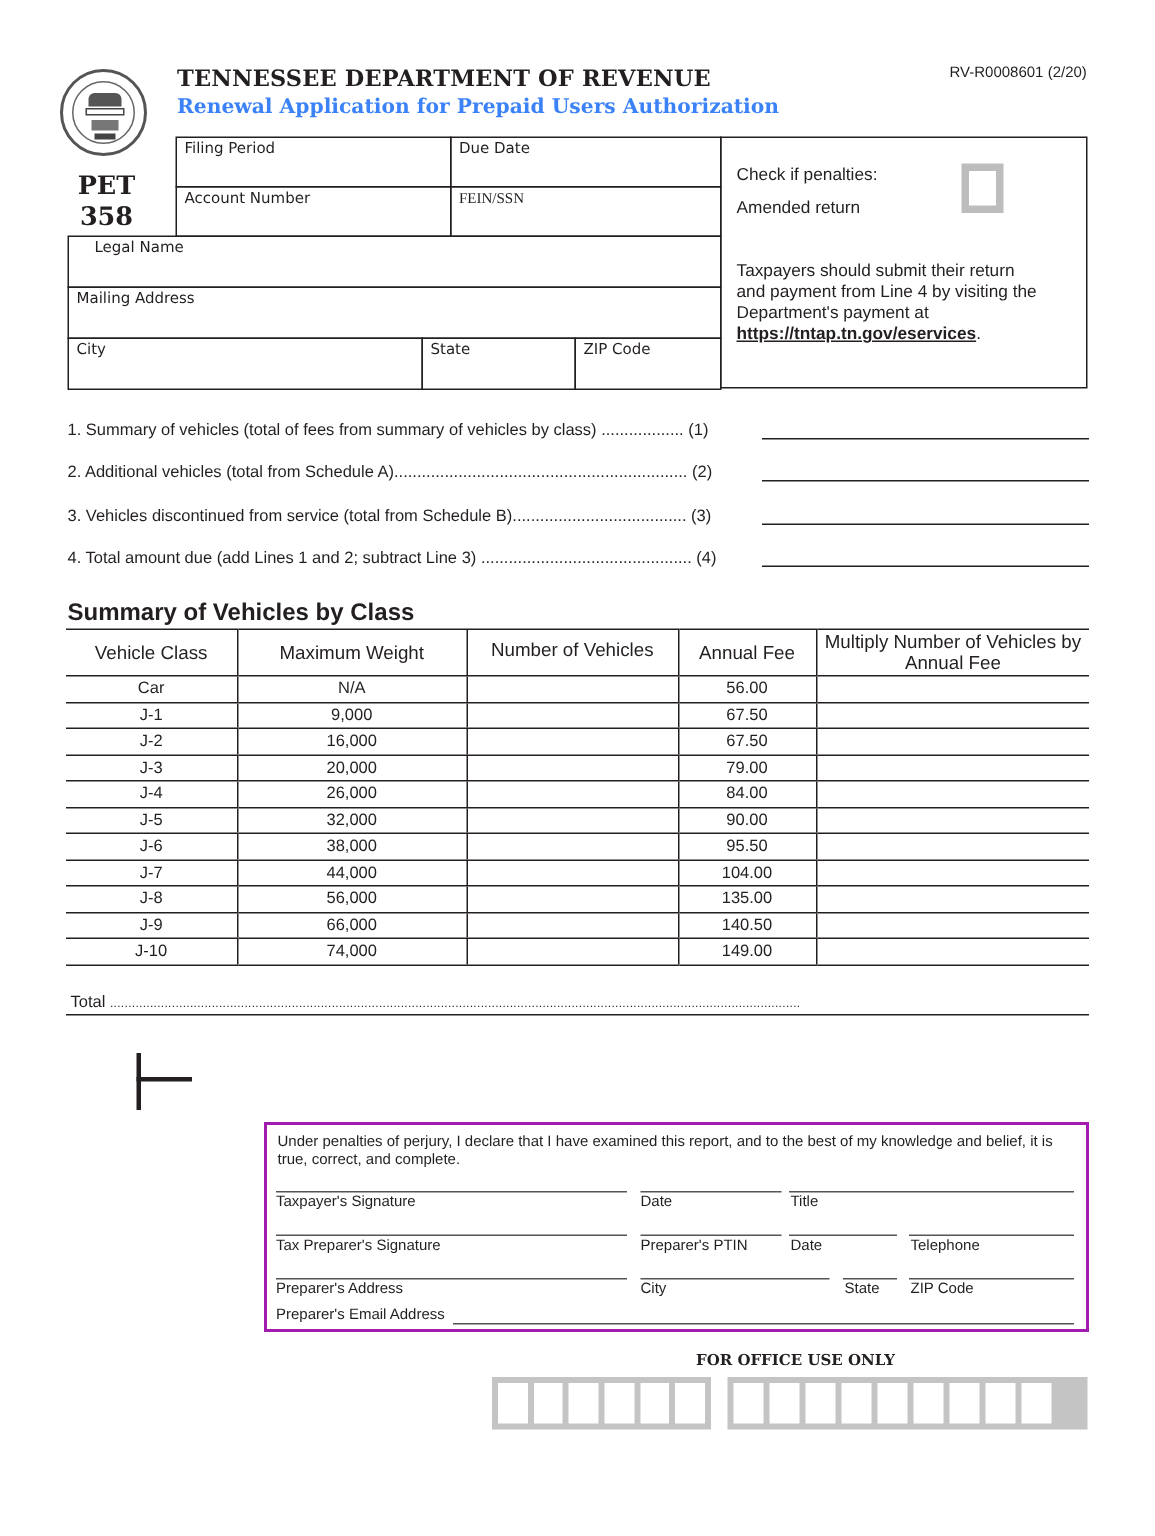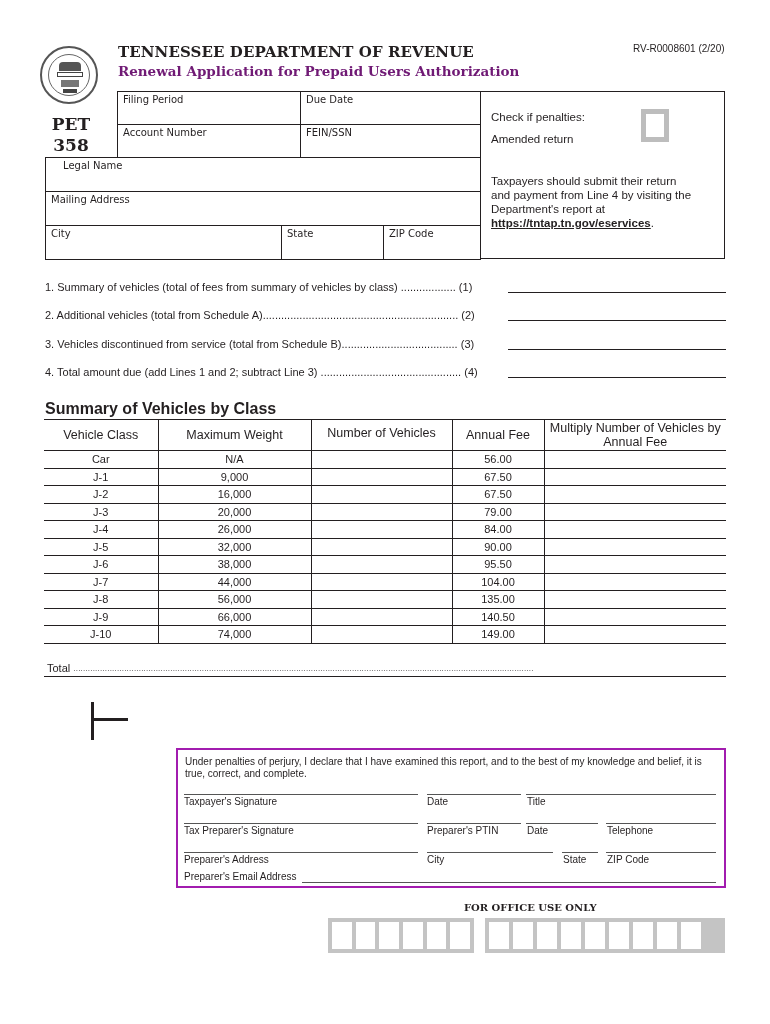--- a/index.html
+++ b/index.html
@@ -11,21 +11,21 @@
 
   
   .seal { left: 40px; top: 46px; width: 58px; height: 58px; border-radius: 50%; border: 2px solid #555; }
   .seal-inner { position: absolute; left: 6px; top: 6px; width: 42px; height: 42px; border-radius: 50%; border: 1px solid #666; }
   .seal-band { position: absolute; left: 8px; top: 17px; width: 26px; height: 5px; border: 1px solid #444; background: #fff; }
   .seal-top { position: absolute; left: 10px; top: 7px; width: 22px; height: 9px; background: #555; border-radius: 4px 4px 0 0; }
   .seal-bot { position: absolute; left: 12px; top: 25px; width: 18px; height: 7px; background: #777; }
   .seal-year { position: absolute; left: 14px; top: 34px; width: 14px; height: 4px; background: #444; }
 
   .title1 { left: 118px; top: 43px; font-size: 15px; font-weight: bold; letter-spacing: 0.1px; color: #231f20; }
-  .title2 { left: 118px; top: 63px; font-size: 13.5px; font-weight: bold; color: #701a75; }
+  .title2 { left: 118px; top: 63px; font-size: 13.5px; font-weight: bold; color: #3b82f6; }
   .formno { left: 633px; top: 43px; font-size: 10px; color: #231f20; }
   .pet { left: 40px; top: 114px; width: 62px; text-align: center; font-size: 17px; font-weight: bold; line-height: 21px; }
 
   .box { border: 1px solid #231f20; }
   .lbl { font-size: 10px; padding: 2px 0 0 5px; color: #231f20; white-space: nowrap; }
 
   .info-box { left: 480px; top: 91px; width: 245px; height: 168px; border: 1px solid #231f20; }
   .info-box .t { position: absolute; font-size: 11.5px; line-height: 14px; color: #231f20; }
   .checkbox { left: 641px; top: 109px; width: 28px; height: 33px; border: 5px solid #bdbdbd; background: #fff; }
   .link { font-weight: bold; text-decoration: underline; }
@@ -79,21 +79,21 @@
 
 <div class="abs box" style="left:117px; top:91px; width:184px; height:34px;">
   <div class="lbl">Filing Period</div>
 </div>
 <div class="abs box" style="left:300px; top:91px; width:181px; height:34px;">
   <div class="lbl">Due Date</div>
 </div>
 <div class="abs box" style="left:117px; top:124px; width:184px; height:34px;">
   <div class="lbl">Account Number</div>
 </div>
-<div class="abs box" style="left:300px; top:124px; width:181px; height:34px;">
+<div class="abs box" style="left:300px; top:124px; width:181px; height:34px;font-family:Liberation Serif, serif;">
   <div class="lbl">FEIN/SSN</div>
 </div>
 
 <div class="abs box" style="left:45px; top:157px; width:436px; height:35px;padding-left:12px;">
   <div class="lbl">Legal Name</div>
 </div>
 <div class="abs box" style="left:45px; top:191px; width:436px; height:35px;">
   <div class="lbl">Mailing Address</div>
 </div>
 <div class="abs box" style="left:45px; top:225px; width:237px; height:35px;">
@@ -104,21 +104,21 @@
 </div>
 <div class="abs box" style="left:383px; top:225px; width:98px; height:35px;">
   <div class="lbl">ZIP Code</div>
 </div>
 
 <div class="abs info-box sans">
   <div class="t" style="left:10px; top:18px;">Check if penalties:</div>
   <div class="t" style="left:10px; top:40px;">Amended return</div>
   <div class="t" style="left:10px; top:82px;">Taxpayers should submit their return</div>
   <div class="t" style="left:10px; top:96px;">and payment from Line 4 by visiting the</div>
-  <div class="t" style="left:10px; top:110px;">Department's report at</div>
+  <div class="t" style="left:10px; top:110px;">Department's payment at</div>
   <div class="t" style="left:10px; top:124px;">
     <span class="link">https://tntap.tn.gov/eservices</span><span>.</span>
   </div>
 </div>
 <div class="abs checkbox"></div>
 
 <div class="abs line-item sans" style="top:281px;">1. Summary of vehicles (total of fees from summary of vehicles by class) .................. (1)</div>
 <div class="abs line-entry" style="top:292px;"></div>
 <div class="abs line-item sans" style="top:309px;">2. Additional vehicles  (total from Schedule A)................................................................ (2)</div>
 <div class="abs line-entry" style="top:320px;"></div>

